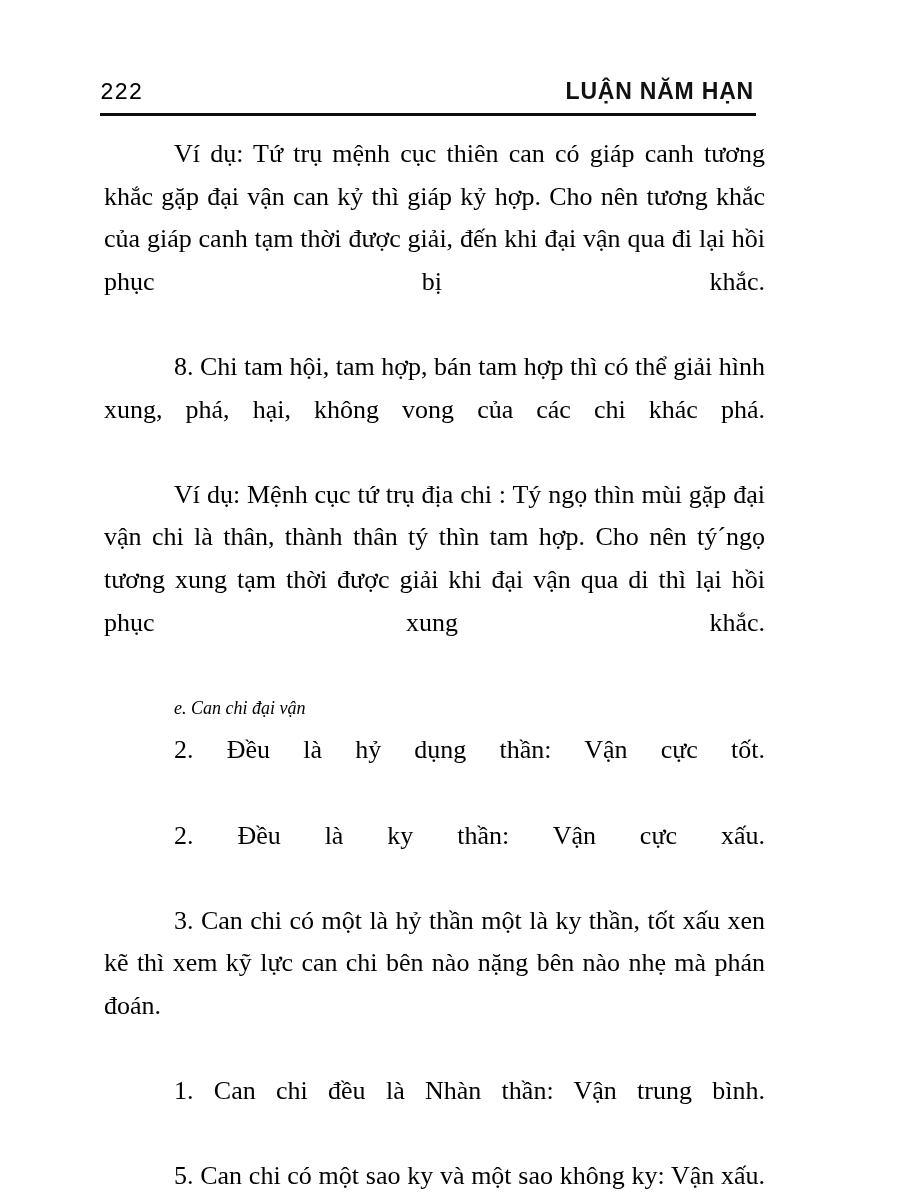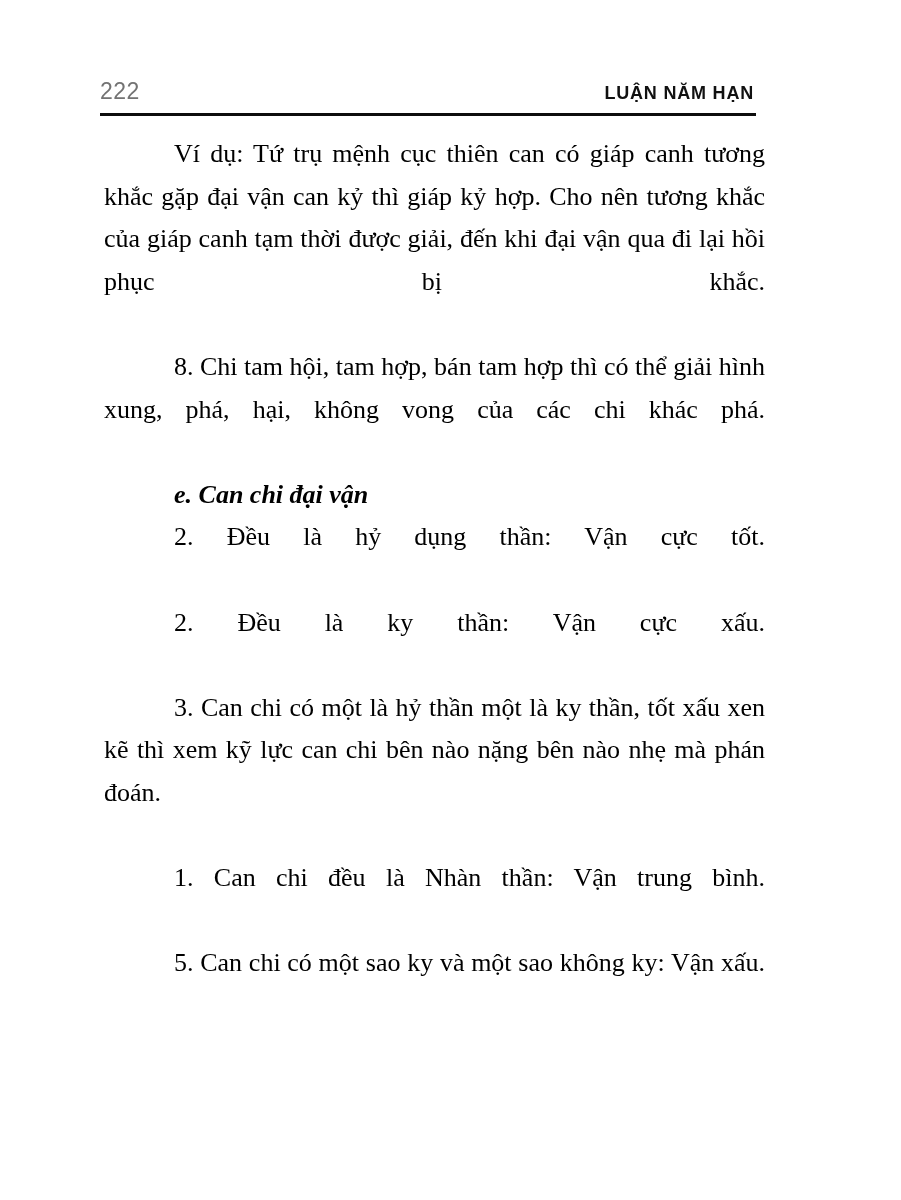--- a/index.html
+++ b/index.html
@@ -24,29 +24,29 @@
     position: absolute;
     left: 100px;
     top: 78px;
     width: 656px;
     display: flex;
     align-items: baseline;
     justify-content: space-between;
   }
 
   .folio {
-    font-family: Liberation Sans, sans-serif;
+    font-family: Liberation Mono, monospace;
     font-size: 23px;
     letter-spacing: 0.5px;
-    color: #737373;
+    color: #000000;
   }
 
   .head-title {
     font-family: "Liberation Sans", "DejaVu Sans", sans-serif;
-    font-size: 18px;
+    font-size: 23px;
     font-weight: 700;
     letter-spacing: 0.8px;
     color: #111111;
     padding-right: 2px;
   }
 
   .head-rule {
     position: absolute;
     left: 100px;
     top: 113px;
@@ -70,24 +70,24 @@
     font-size: 26px;
     line-height: 42.6px;
     text-indent: 70px;
     color: #000000;
     -webkit-font-smoothing: none;
   }
 
   
   .sub-heading {
     margin: 0;
-    font-size: 26px;
+    font-size: 18px;
     line-height: 42.6px;
     font-style: italic;
-    font-weight: 700;
+    font-weight: 400;
     text-indent: 70px;
     text-align: left;
     color: #000000;
   }
 
   
   .para.item { text-align: justify; }
 
   
   .para::after {
@@ -105,20 +105,21 @@
   <div class="running-head">
     <span class="folio">222</span>
     <span class="head-title">LUẬN NĂM HẠN</span>
   </div>
 
   <div class="head-rule"></div>
 
   <div class="text-column" id="text-column">
       <p class="para item" id="p-vi-du-1">Ví dụ: Tứ trụ mệnh cục thiên can có giáp canh tương khắc gặp đại vận can kỷ thì giáp kỷ hợp. Cho nên tương khắc của giáp canh tạm thời được giải, đến khi đại vận qua đi lại hồi phục bị khắc.</p>
       <p class="para item" id="p-item-2">8. Chi tam hội, tam hợp, bán tam hợp thì có thể giải hình xung, phá, hại, không vong của các chi khác phá.</p>
+      <p class="para item" id="p-vi-du-2">Ví dụ: Mệnh cục tứ trụ địa chi : Tý ngọ thìn mùi gặp đại vận chi là thân, thành thân tý thìn tam hợp. Cho nên tý´ngọ tương xung tạm thời được giải khi đại vận qua di thì lại hồi phục xung khắc.</p>
       <p class="sub-heading" id="h-can-chi-dai-van">e. Can chi đại vận</p>
       <p class="para item" id="p-item-1">2. Đều là hỷ dụng thần: Vận cực tốt.</p>
       <p class="para item" id="p-item-2b">2. Đều là ky thần: Vận cực xấu.</p>
       <p class="para item" id="p-item-3">3. Can chi có một là hỷ thần một là ky thần, tốt xấu xen kẽ thì xem kỹ lực can chi bên nào nặng bên nào nhẹ mà phán đoán.</p>
       <p class="para item" id="p-item-4">1. Can chi đều là Nhàn thần: Vận trung bình.</p>
       <p class="para item" id="p-item-5">5. Can chi có một sao ky và một sao không ky: Vận xấu.</p>
     </div>
 
 </div>
 

